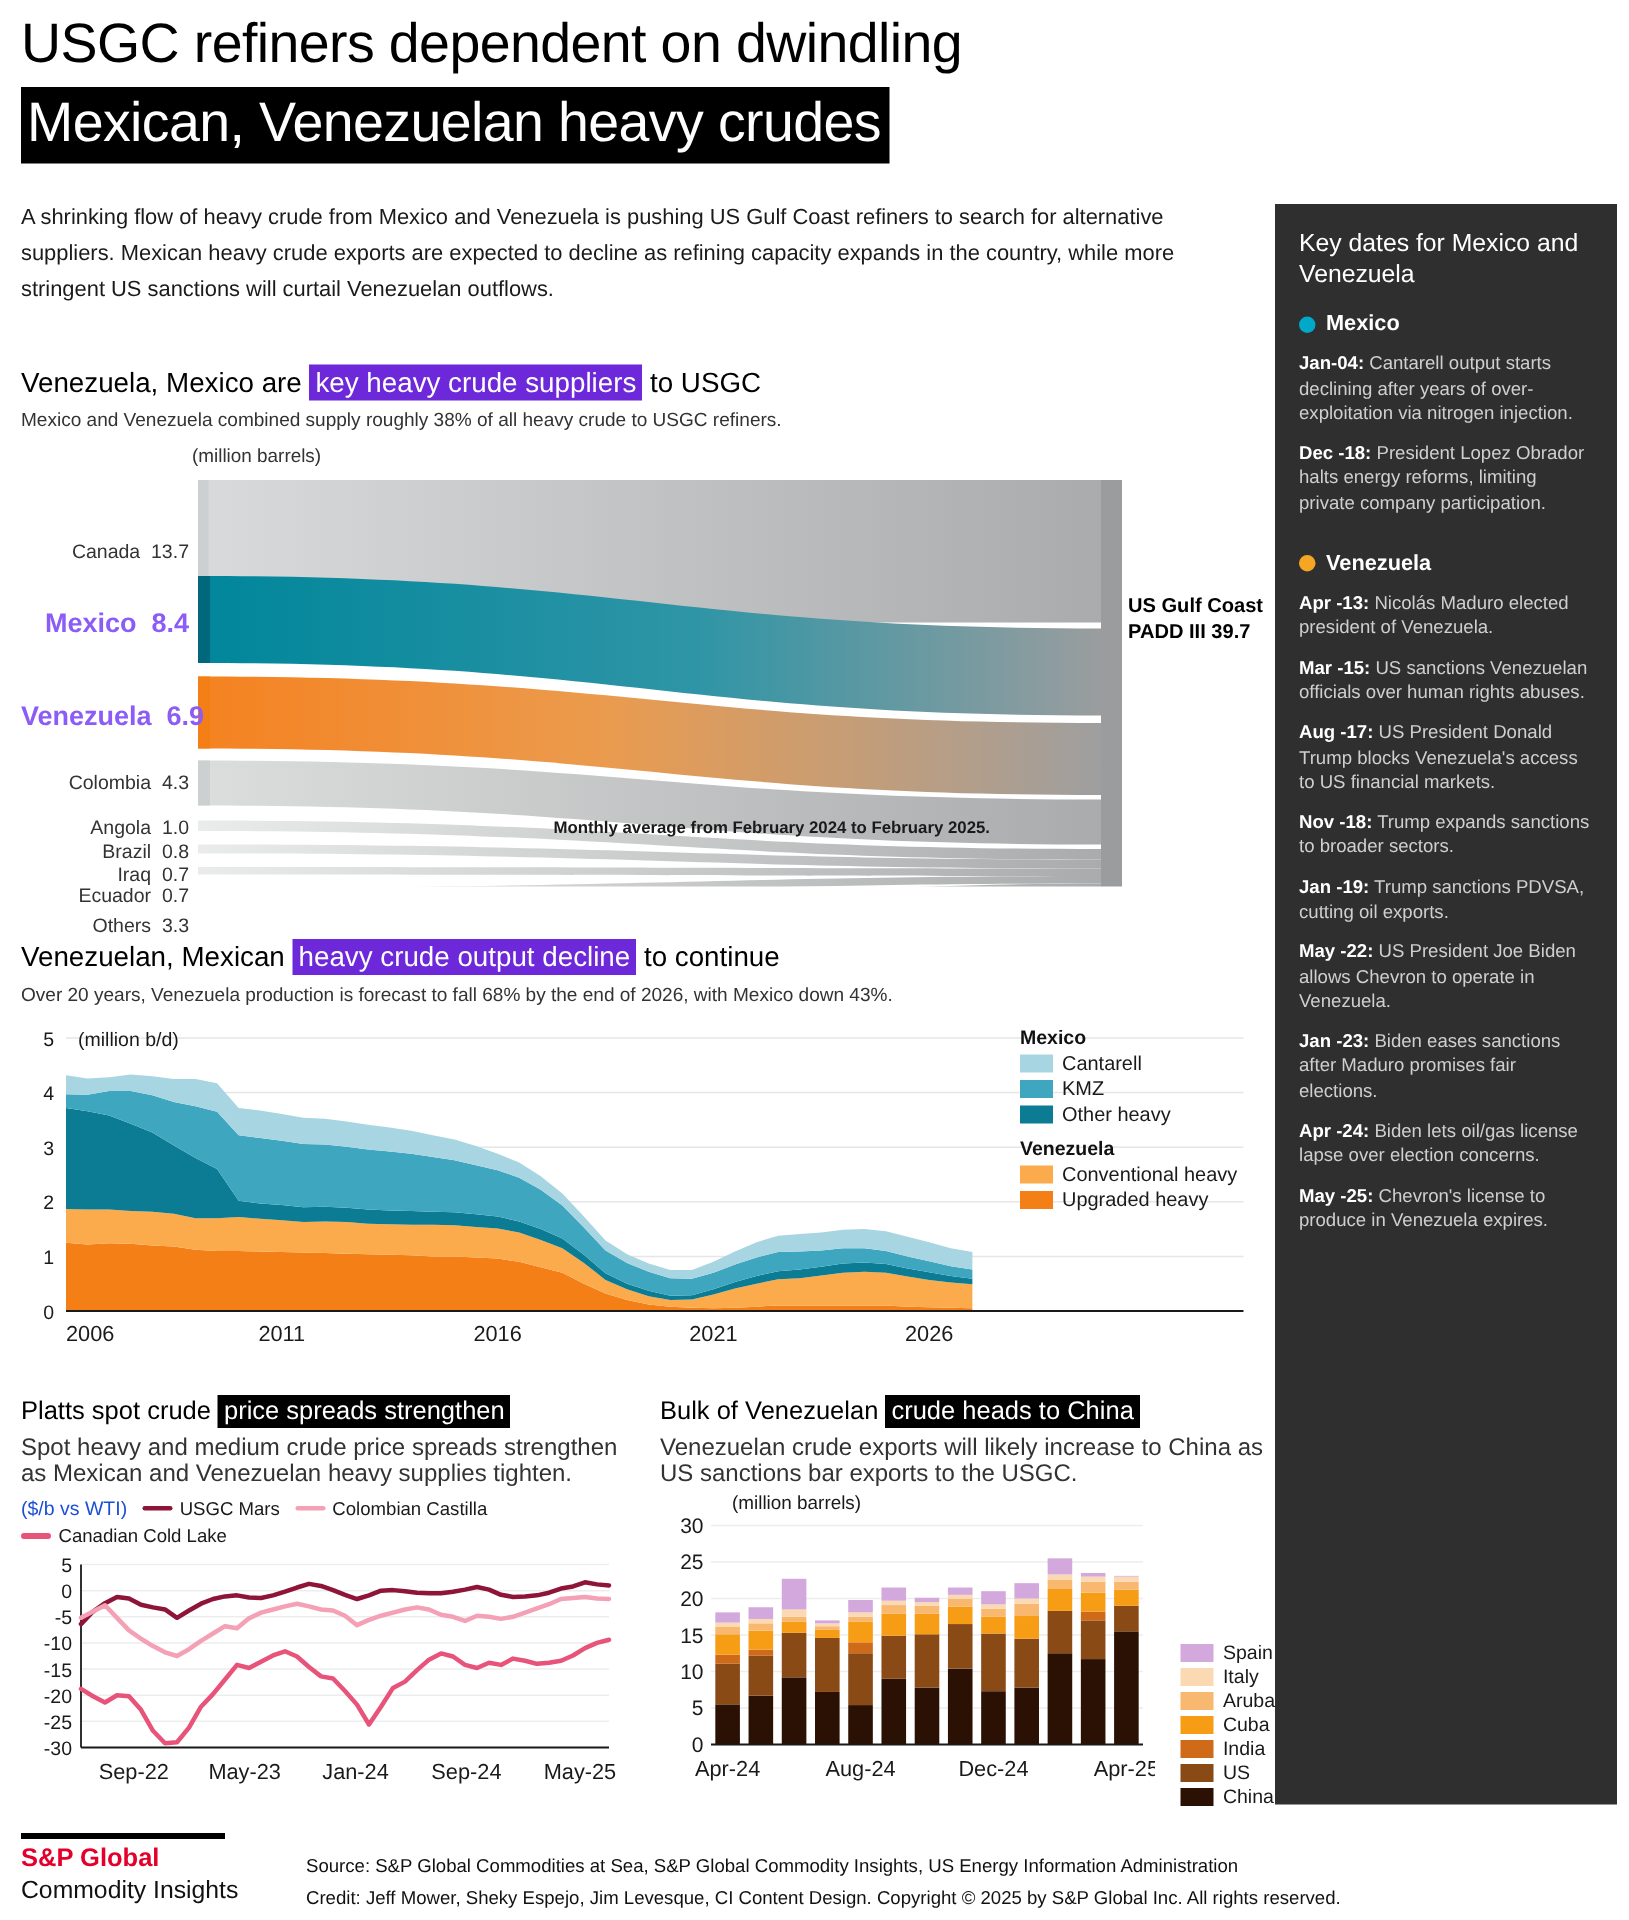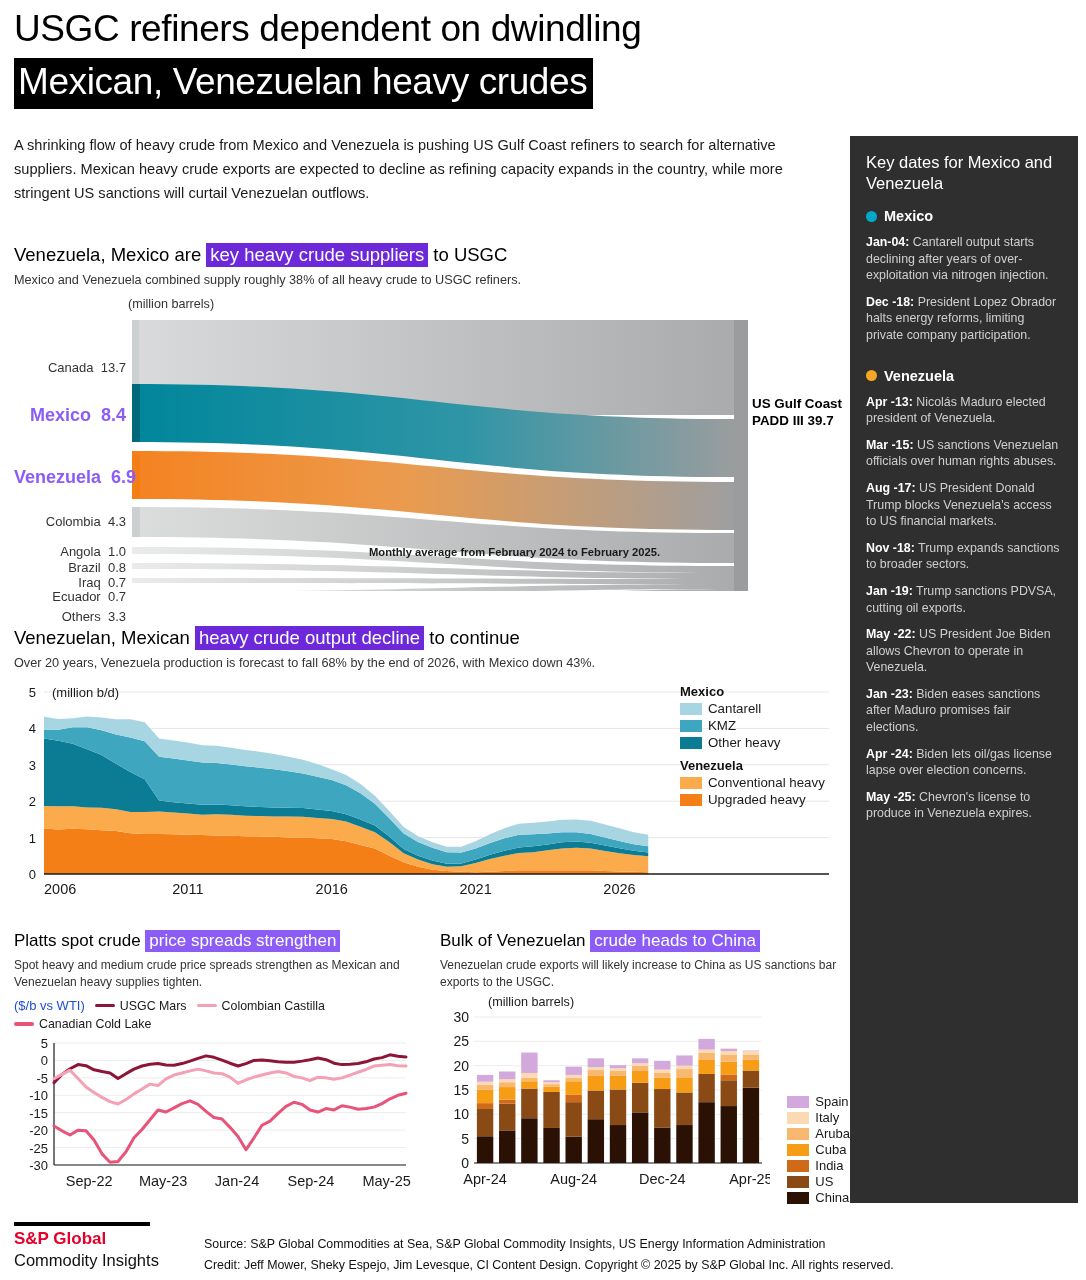--- a/index.html
+++ b/index.html
@@ -54,22 +54,22 @@
   .area-box { position:relative; margin-top:10px; width:830px; height:225px; }
   .legend-title { font-weight:bold; font-size:13px; color:#111; }
   .legend-row { display:flex; align-items:center; gap:6px; margin-top:2px; }
   .swatch { width:22px; height:12px; display:inline-block; flex:0 0 auto; }
   .legend-lbl { font-size:13.3px; color:#1a1a1a; }
 
   
   .bl-wrap { position:absolute; left:14px; top:930px; width:400px; }
   .br-wrap { position:absolute; left:440px; top:930px; width:410px; }
   .mini-title { font-size:17px; line-height:22px; color:#000; }
-  .mini-title .hi { background:#8b5cf6; color:#fff; padding:1px 4px 2px 4px; }
-  .mini-sub { font-size:12px; line-height:17px; color:#333; margin-top:5px; }
+  .mini-title .hi { background:#000000; color:#fff; padding:1px 4px 2px 4px; }
+  .mini-sub { font-size:16px; line-height:17px; color:#333; margin-top:5px; }
 
   .ln-legend { display:flex; flex-wrap:wrap; align-items:center; gap:4px 10px; margin-top:7px; font-size:12.4px; }
   .ln-unit { font-size:13px; color:#1d4ed8; }
   .ln-item { display:flex; align-items:center; gap:5px; }
   .ln-dash { width:20px; height:3.5px; border-radius:2px; display:inline-block; }
 
   .bar-legend { position:absolute; right:0; top:96px; }
   .bar-legend .legend-row { margin-top:1px; }
   .bar-legend .legend-lbl { font-size:13px; }
 

